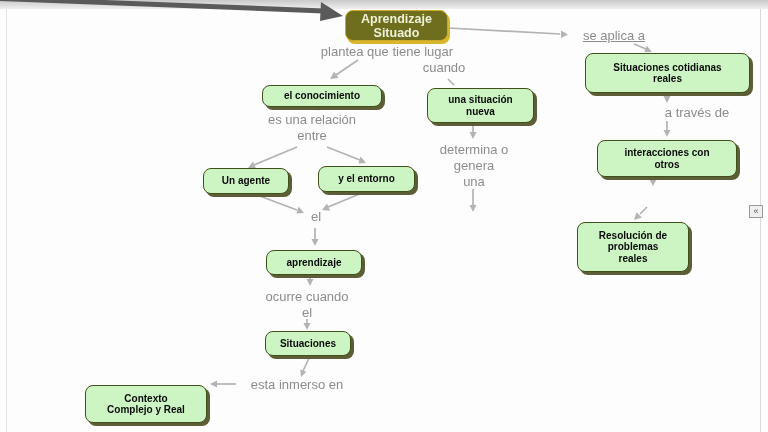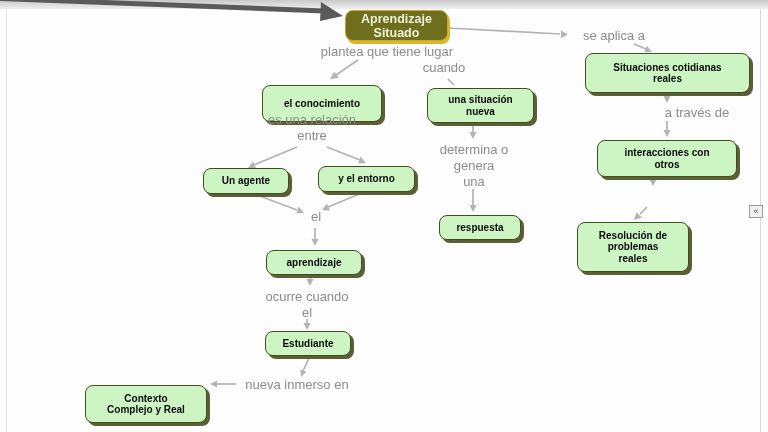--- a/index.html
+++ b/index.html
@@ -125,37 +125,36 @@
 
     <polygon class="ah" points="653,186 649.5,179.5 656.5,179.5"></polygon>
 
     <line class="ln" x1="647" y1="207" x2="640" y2="214"></line>
     <polygon class="ah" points="634,220 636.5,212.2 641.8,217.5"></polygon>
   </svg>
 
   <div class="node main" style="left:345px;top:10px;width:103px;height:31px;">Aprendizaje
 Situado</div>
 
-  <div class="node" style="left:262px;top:85px;width:120px;height:37px;">el conocimiento</div>
+  <div class="node" style="left:262px;top:85px;width:120px;height:22px;">el conocimiento</div>
 
   <div class="node" style="left:203px;top:168px;width:86px;height:26px;">Un agente</div>
 
   <div class="node" style="left:318px;top:166px;width:97px;height:26px;">y el entorno</div>
 
   <div class="node" style="left:266px;top:250px;width:96px;height:25px;">aprendizaje</div>
 
-  <div class="node" style="left:265px;top:331px;width:86px;height:25px;">Estudiante</div>
+  <div class="node" style="left:265px;top:331px;width:86px;height:25px;">Situaciones</div>
 
   <div class="node" style="left:85px;top:385px;width:122px;height:38px;">Contexto
 Complejo y Real</div>
 
   <div class="node" style="left:427px;top:88px;width:107px;height:35px;">una situación
 nueva</div>
 
-  <div class="node" style="left:439px;top:215px;width:82px;height:25px;">respuesta</div>
 
   <div class="node" style="left:585px;top:53px;width:165px;height:40px;">Situaciones cotidianas
 reales</div>
 
   <div class="node" style="left:597px;top:140px;width:140px;height:37px;">interacciones con
 otros</div>
 
   <div class="node" style="left:577px;top:222px;width:112px;height:50px;">Resolución de
 problemas
 reales</div>
@@ -165,26 +164,26 @@
   <div class="lbl" style="left:444px;top:60px;">cuando</div>
 
   <div class="lbl" style="left:312px;top:112px;">es una relación
 entre</div>
 
   <div class="lbl" style="left:316px;top:209px;">el</div>
 
   <div class="lbl" style="left:307px;top:289px;">ocurre cuando
 el</div>
 
-  <div class="lbl" style="left:297px;top:377px;">nueva inmerso en</div>
+  <div class="lbl" style="left:297px;top:377px;">esta inmerso en</div>
 
   <div class="lbl" style="left:474px;top:142px;">determina o
 genera
 una</div>
 
-  <div class="lbl" style="left:614px;top:28px;">se aplica a</div>
+  <div class="lbl" style="left:614px;top:28px;text-decoration:underline;">se aplica a</div>
 
   <div class="lbl" style="left:659px;top:105px;margin-left:38px;">a través de</div>
 
 
   <div class="rewind">«</div>
 
 </div>
 
 </body></html>

